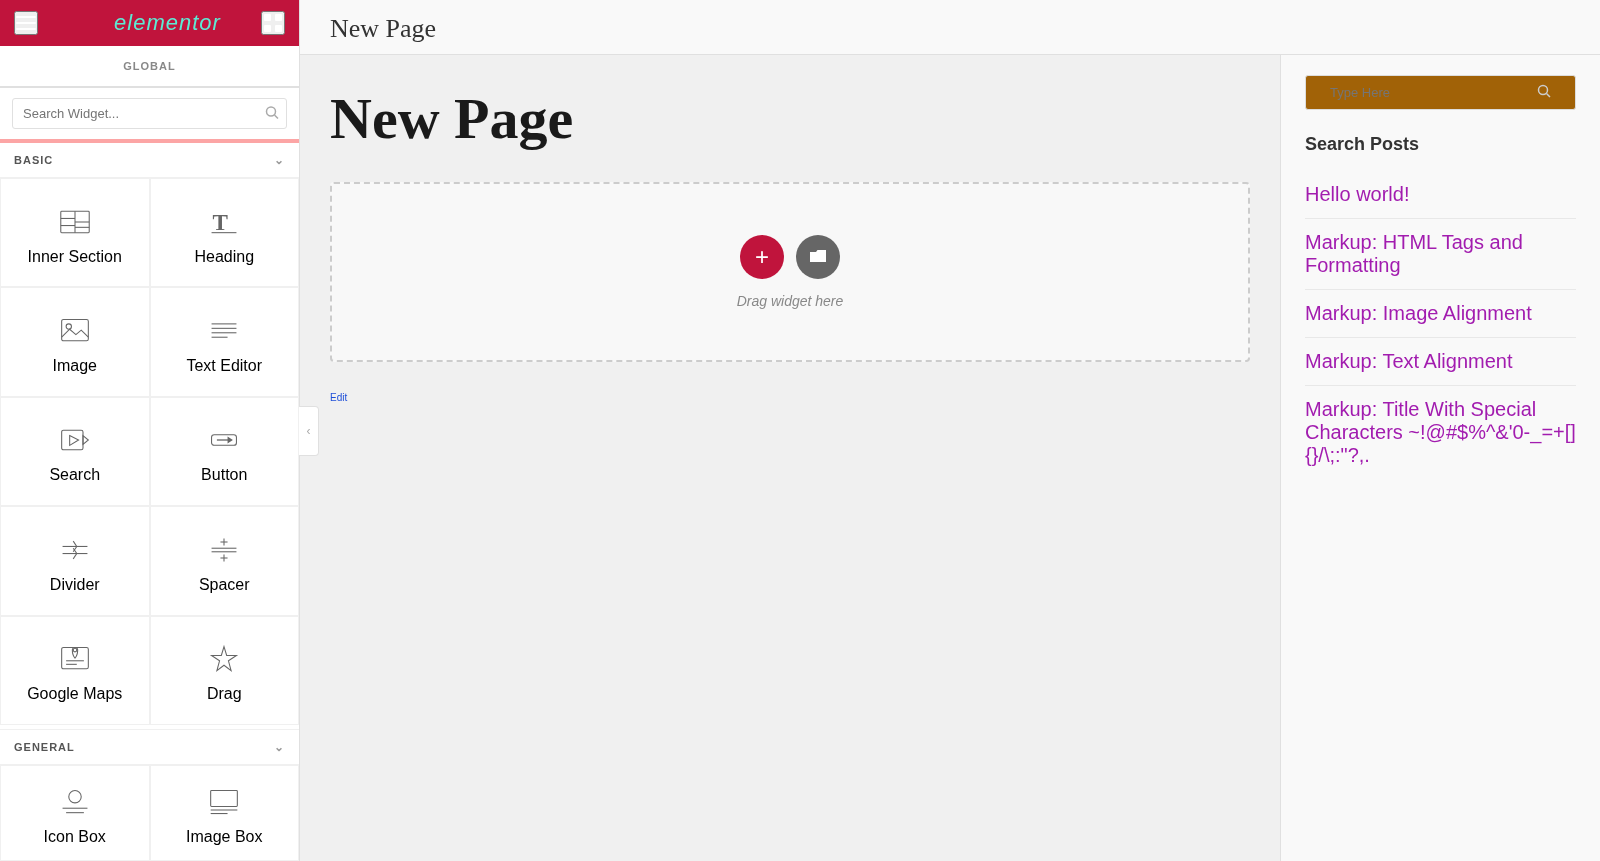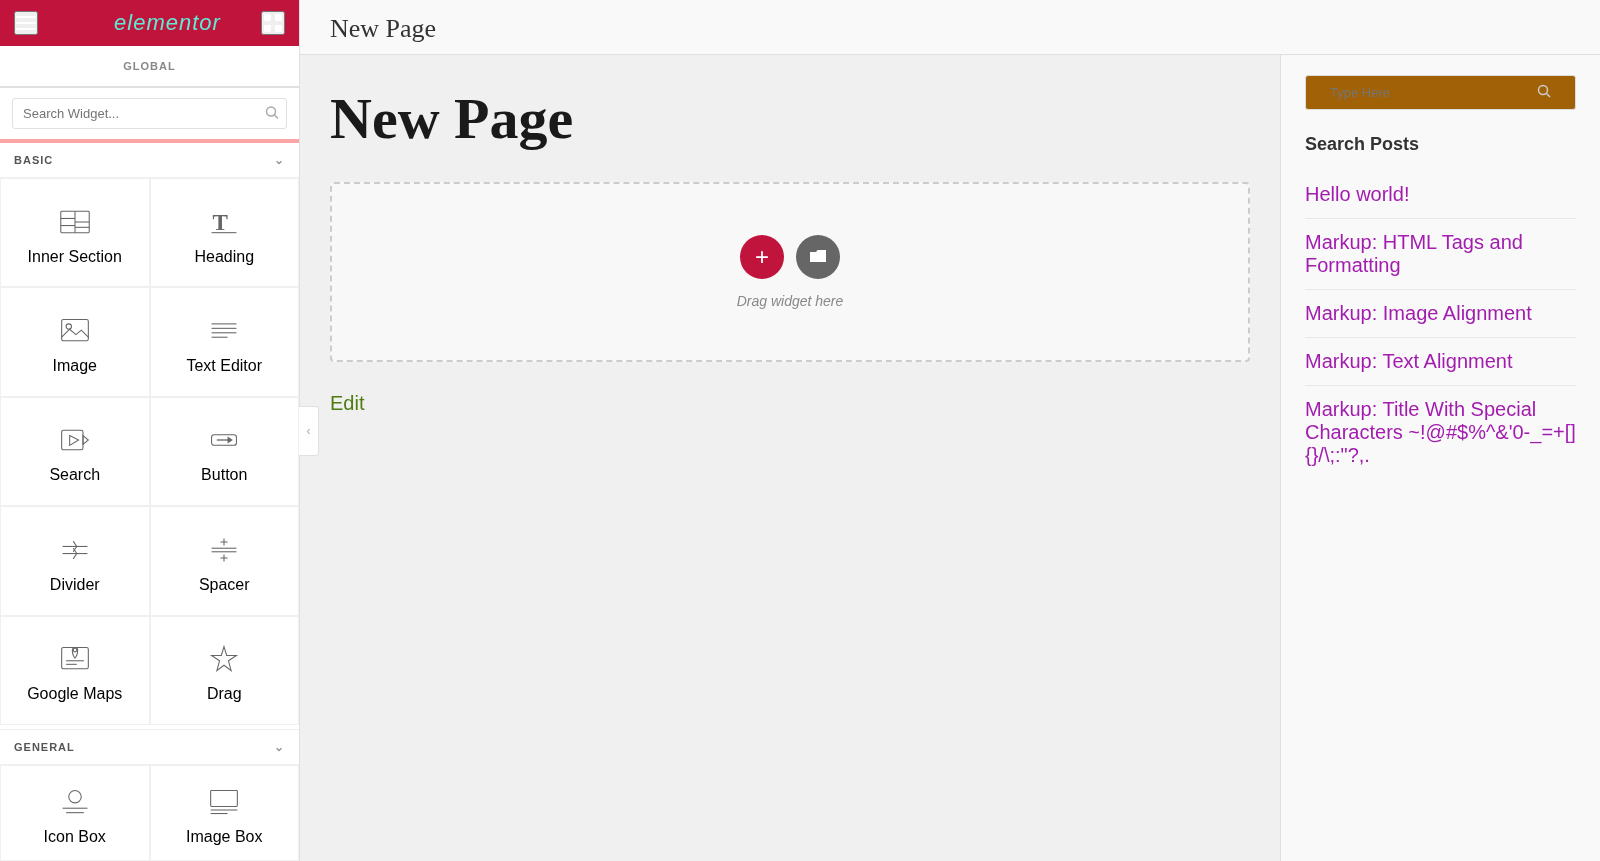--- a/index.html
+++ b/index.html
@@ -252,22 +252,22 @@
       justify-content: center;
     }
 
     .drag-hint {
       font-size: 14px;
       color: #888;
       font-style: italic;
     }
 
     .edit-link {
-      color: #4d7c0f;
-      font-size: 20px;
+      color: #1d4ed8;
+      font-size: 10px;
       cursor: pointer;
       margin-top: 10px;
       font-weight: 500;
     }
 
     
     .collapse-handle {
       position: absolute;
       left: 299px;
       top: 50%;

